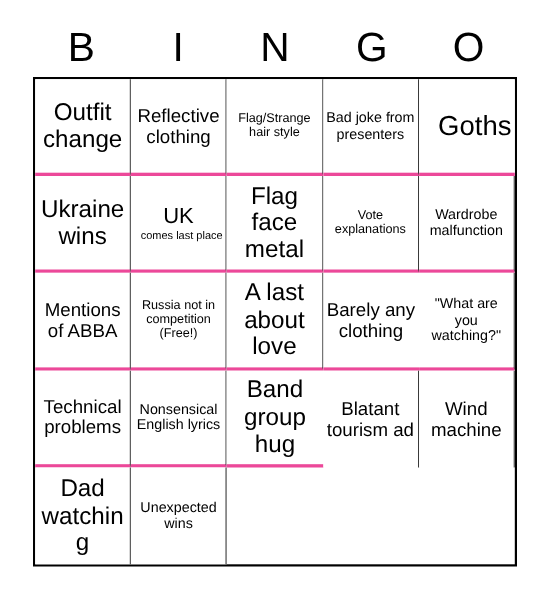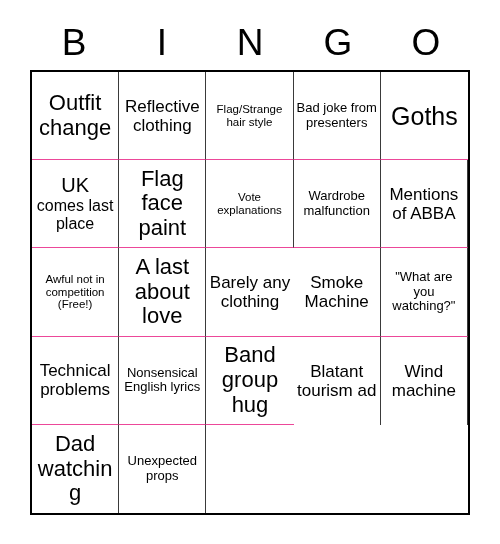--- a/index.html
+++ b/index.html
@@ -55,21 +55,21 @@
     border: 2px solid #000000;
     display: grid;
     grid-template-columns: repeat(5, 1fr);
     grid-template-rows: repeat(5, 1fr);
     background: #ffffff;
   }
 
   .cell {
     box-sizing: border-box;
     border-right: 1px solid #3a3a3a;
-    border-bottom: 1px solid #ec4899;
+    border-bottom: 3px solid #ec4899;
     display: flex;
     align-items: center;
     justify-content: center;
     padding: 2px 3px;
     background: #ffffff;
     overflow: hidden;
   }
   
   .cell.col-last  { border-right: none; }
   .cell.row-last  { border-bottom: none; }
@@ -77,36 +77,37 @@
   .cell-text {
     display: block;
     width: 100%;
     text-align: center;
     line-height: 1.12;
     word-wrap: break-word;
     color: #000000;
   }
 
   
-  .sz-xl   { font-size: 25px; }
+  .sz-xl   { font-size: 25px; text-align: right; }
   .sz-lg   { font-size: 22px; }
   .sz-md   { font-size: 17px; }
   .sz-sm   { font-size: 13px; }
   .sz-xs   { font-size: 11.5px; }
 
   
   .mixed-lead {
     display: block;
     font-size: 20px;
     line-height: 1.15;
   }
   .mixed-rest {
     display: block;
-    font-size: 16px;
+    font-size: 10px;
     line-height: 1.15;
+    text-align: right;
   }
 </style>
 </head>
 <body>
 
 <div id="card">
 
   <div id="header">
       <div class="header-letter">B</div>
       <div class="header-letter">I</div>
@@ -125,48 +126,48 @@
       <div class="cell">
         <span class="cell-text sz-xs">Flag/Strange hair style</span>
       </div>
       <div class="cell">
         <span class="cell-text sz-sm">Bad joke from presenters</span>
       </div>
       <div class="cell col-last">
         <span class="cell-text sz-xl">Goths</span>
       </div>
       <div class="cell">
+        <span class="cell-text sz-lg">Ukraine wins</span>
+      </div>
+      <div class="cell">
         <span class="cell-text">
           <span class="mixed-lead">UK</span>
           <span class="mixed-rest">comes last place</span>
         </span>
       </div>
       <div class="cell">
-        <span class="cell-text sz-lg">Flag face paint</span>
+        <span class="cell-text sz-lg">Flag face metal</span>
       </div>
       <div class="cell">
         <span class="cell-text sz-xs">Vote explanations</span>
       </div>
       <div class="cell">
         <span class="cell-text sz-sm">Wardrobe malfunction</span>
       </div>
       <div class="cell">
         <span class="cell-text sz-md">Mentions of ABBA</span>
       </div>
       <div class="cell">
-        <span class="cell-text sz-xs">Awful not in competition (Free!)</span>
+        <span class="cell-text sz-xs">Russia not in competition (Free!)</span>
       </div>
       <div class="cell">
         <span class="cell-text sz-lg">A last about love</span>
       </div>
       <div class="cell col-last">
         <span class="cell-text sz-md">Barely any clothing</span>
-      </div>
-      <div class="cell">
-        <span class="cell-text sz-md">Smoke Machine</span>
       </div>
       <div class="cell">
         <span class="cell-text sz-sm">"What are you watching?"</span>
       </div>
       <div class="cell">
         <span class="cell-text sz-md">Technical problems</span>
       </div>
       <div class="cell">
         <span class="cell-text sz-sm">Nonsensical English lyrics</span>
       </div>
@@ -176,17 +177,17 @@
       <div class="cell row-last">
         <span class="cell-text sz-md">Blatant tourism ad</span>
       </div>
       <div class="cell row-last">
         <span class="cell-text sz-md">Wind machine</span>
       </div>
       <div class="cell row-last">
         <span class="cell-text sz-lg">Dad watching</span>
       </div>
       <div class="cell row-last">
-        <span class="cell-text sz-sm">Unexpected props</span>
+        <span class="cell-text sz-sm">Unexpected wins</span>
       </div>
     </div>
 
 </div>
 
 </body></html>

